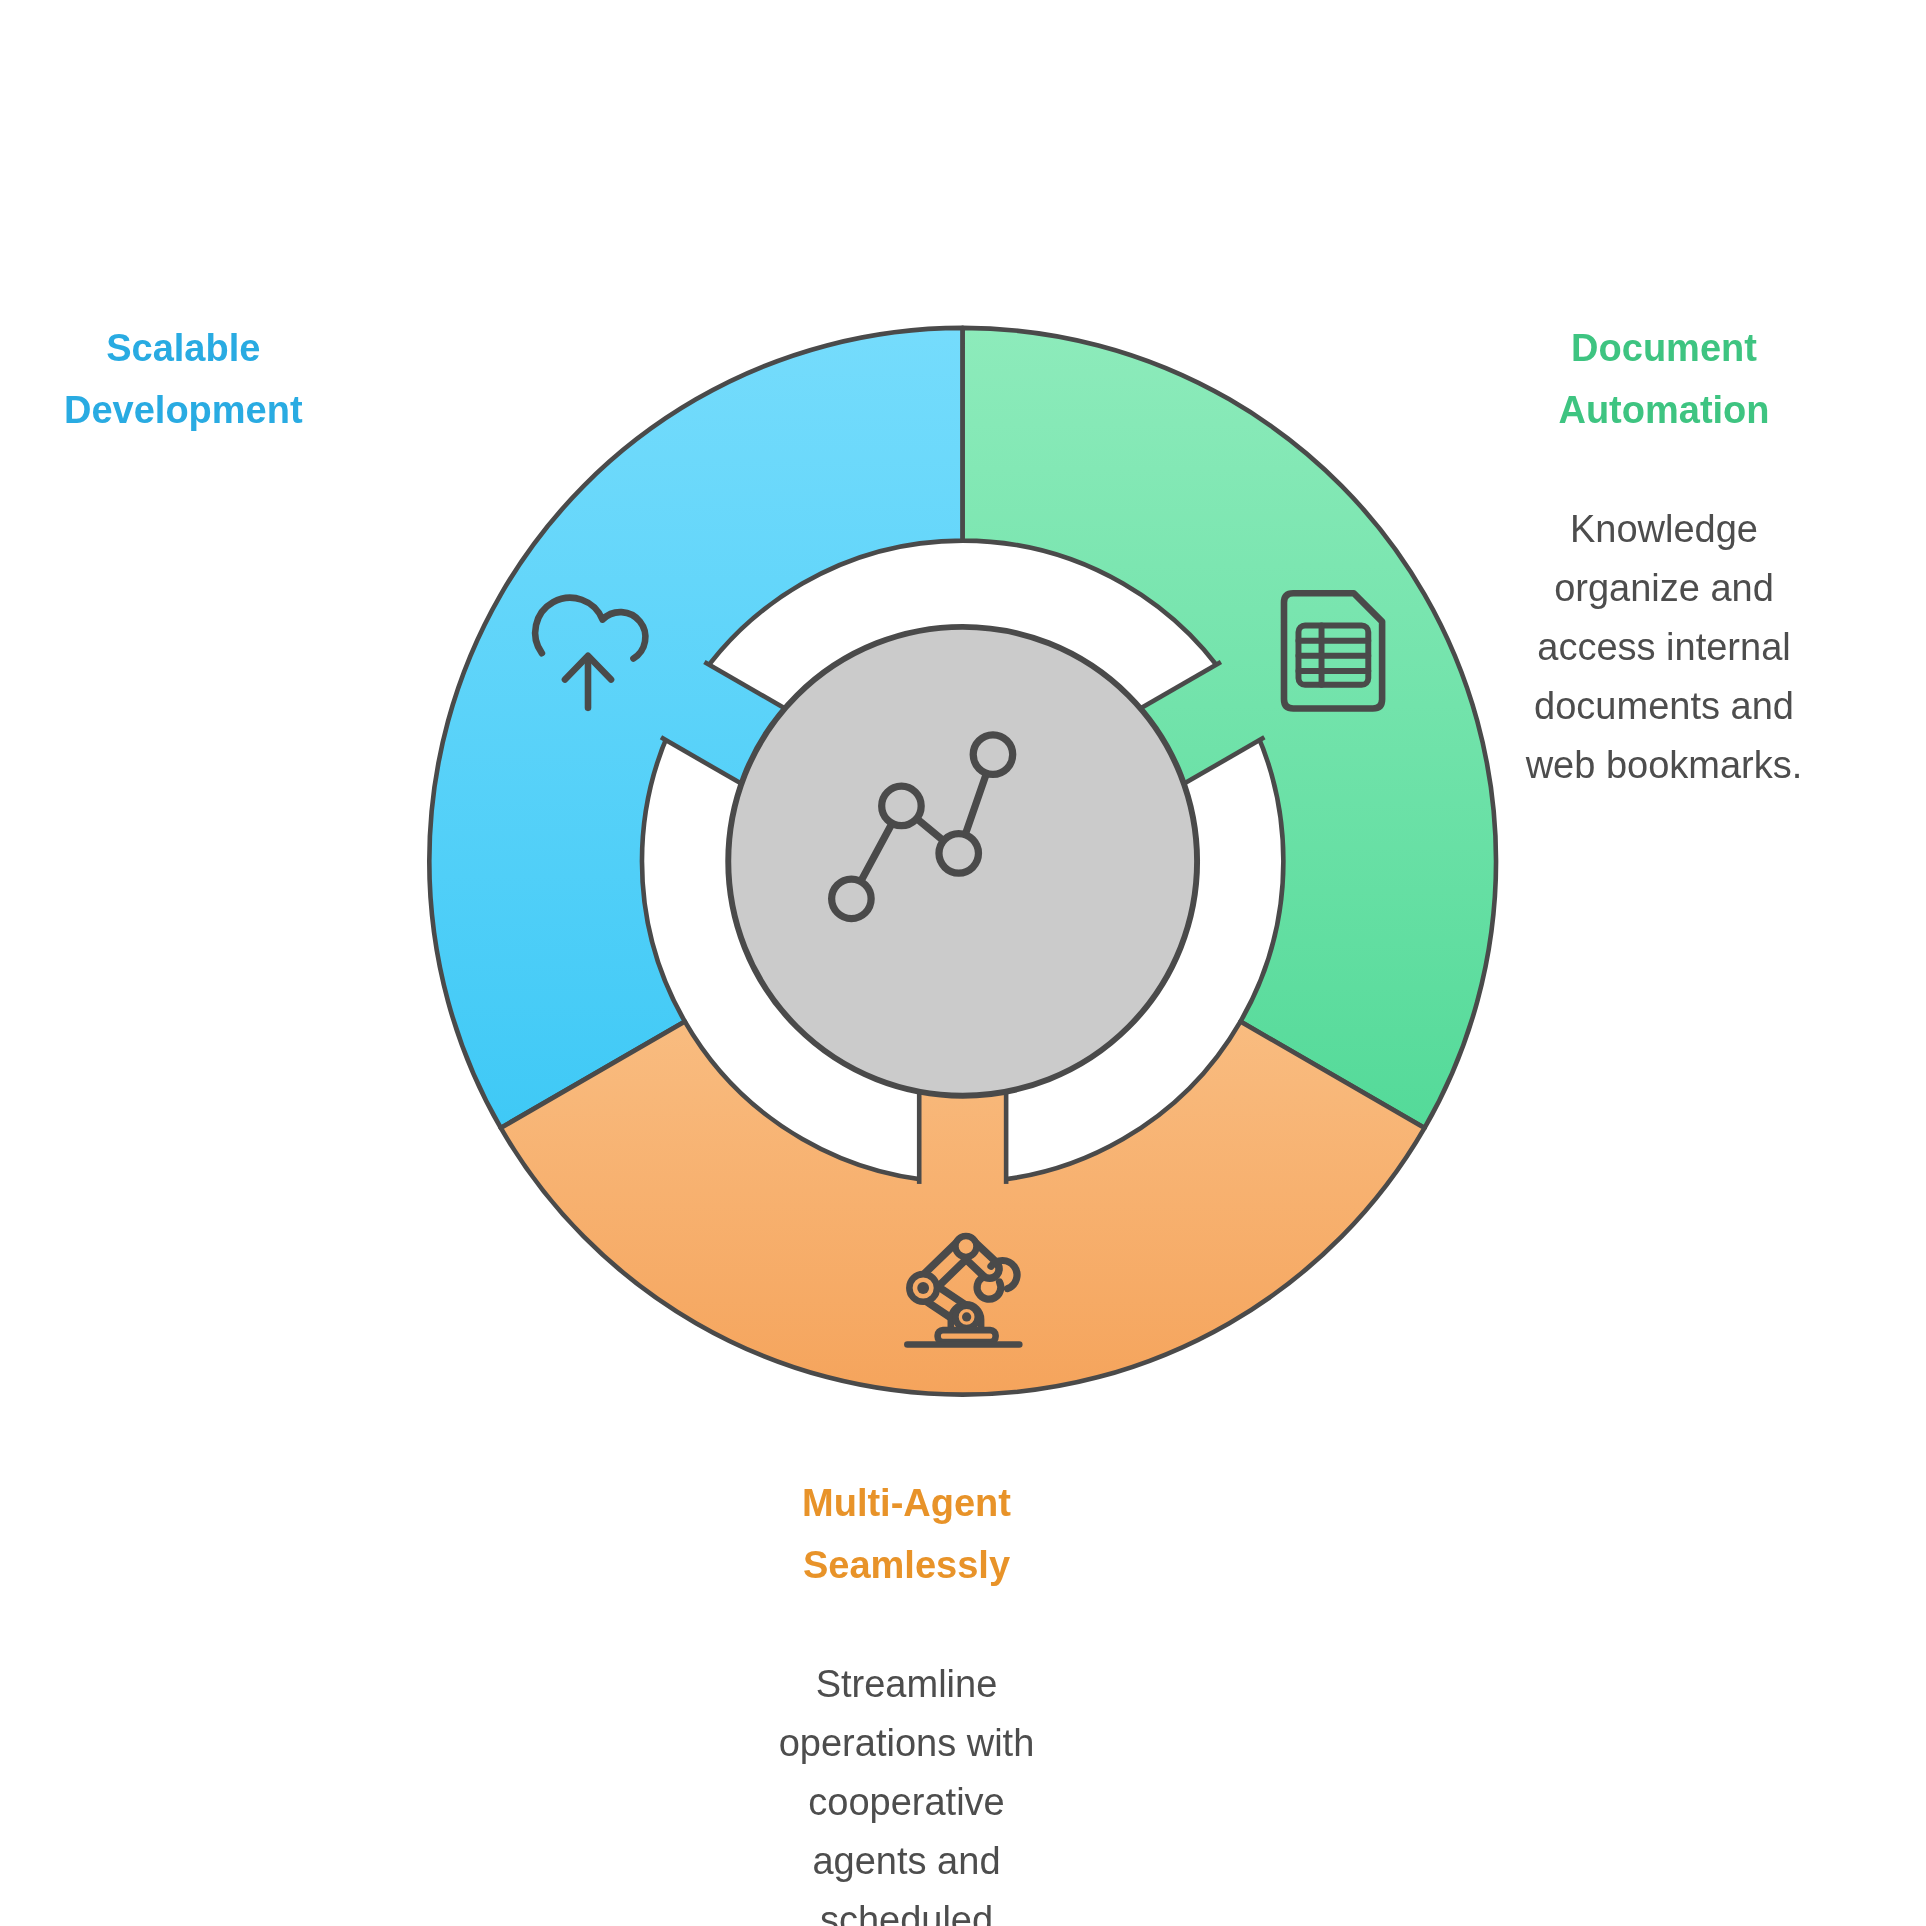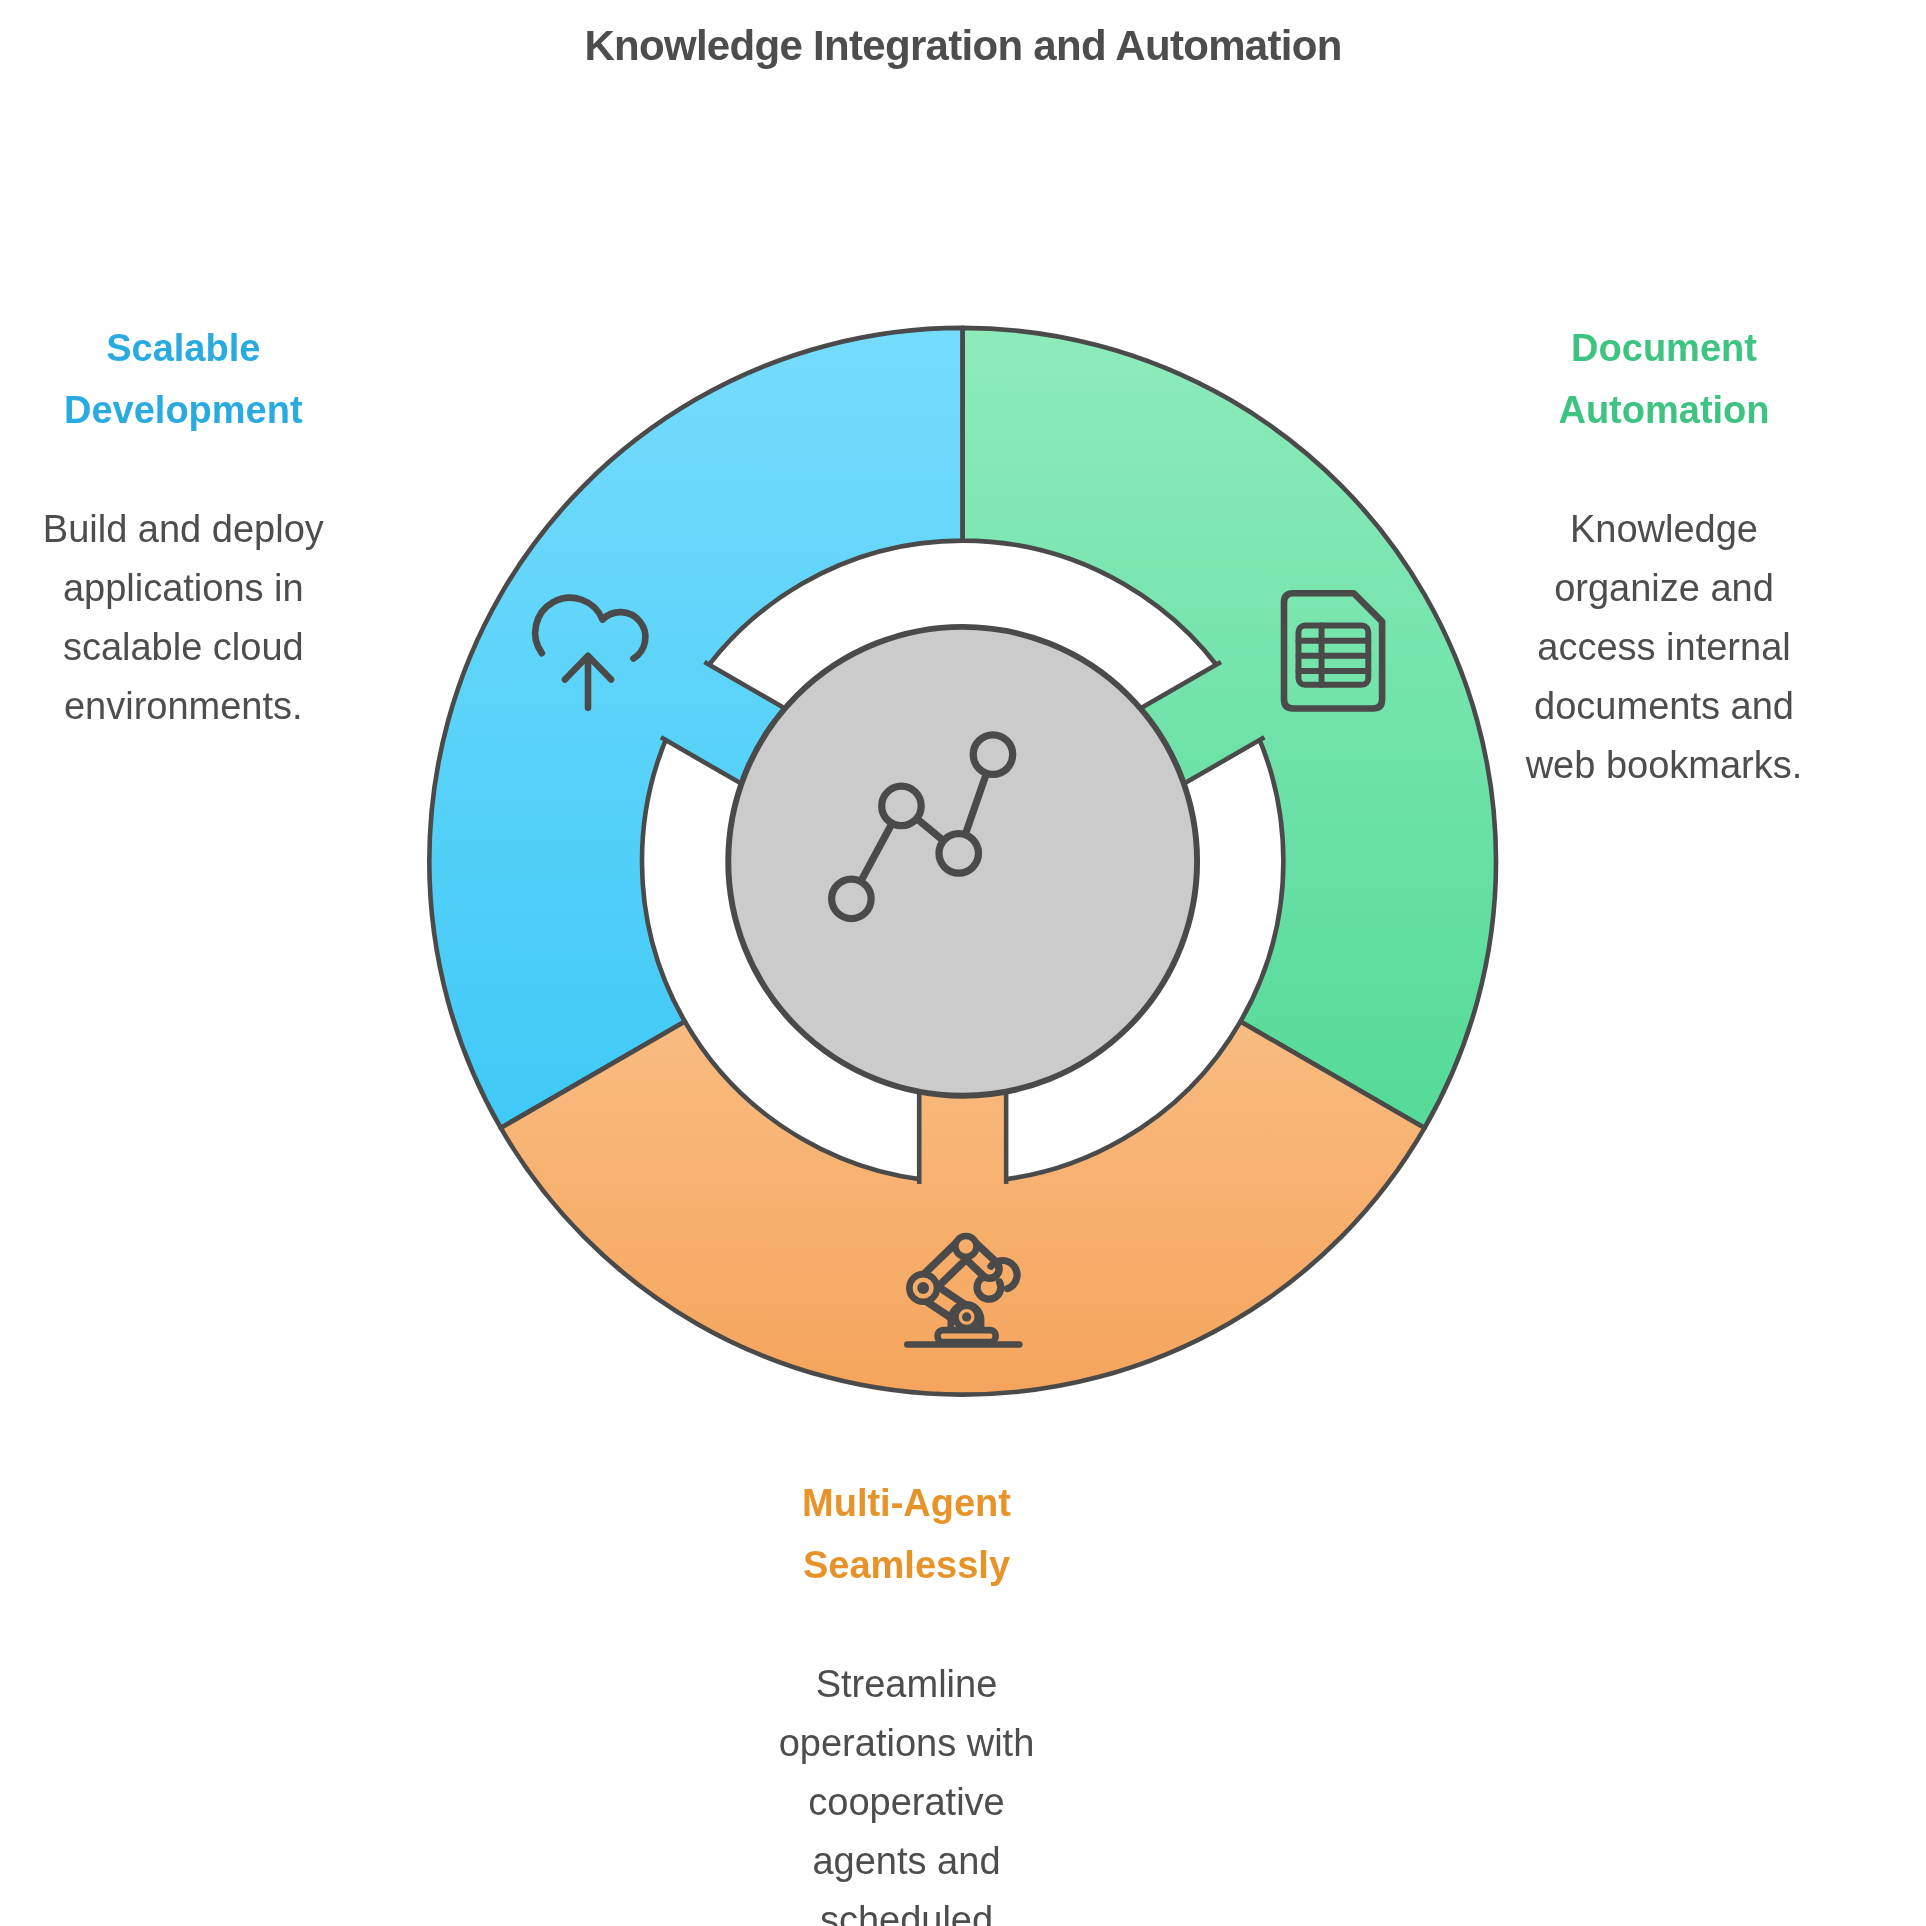--- a/index.html
+++ b/index.html
@@ -49,21 +49,20 @@
   #block-bottom { left: 722px; top: 1413px; width: 369px; }
   .c-blue   { color: #29ABE2; }
   .c-green  { color: #3EC481; }
   .c-orange { color: #E89329; }
 </style>
 </head>
 <body>
 
 <div id="canvas">
 
-  <h1 class="page-title">Knowledge Integration and Automation</h1>
 
   <svg id="diagram-svg" width="1926" height="1926" viewBox="0 0 2925 2925">
     <defs>
       <linearGradient id="gBlue" gradientUnits="userSpaceOnUse" x1="0" y1="498" x2="0" y2="1713">
         <stop offset="0" stop-color="#75DCFC"></stop>
         <stop offset="1" stop-color="#3FC9F6"></stop>
       </linearGradient>
       <linearGradient id="gGreen" gradientUnits="userSpaceOnUse" x1="0" y1="498" x2="0" y2="1713">
         <stop offset="0" stop-color="#8DEBBB"></stop>
         <stop offset="1" stop-color="#54DA99"></stop>
@@ -133,24 +132,20 @@
       <circle cx="1293" cy="1365" r="30" fill="#CBCBCB" stroke="#4A4A4A" stroke-width="11"></circle>
       <circle cx="1369" cy="1224" r="30" fill="#CBCBCB" stroke="#4A4A4A" stroke-width="11"></circle>
       <circle cx="1456" cy="1296" r="30" fill="#CBCBCB" stroke="#4A4A4A" stroke-width="11"></circle>
       <circle cx="1508" cy="1146" r="30" fill="#CBCBCB" stroke="#4A4A4A" stroke-width="11"></circle>
     </g>
   </svg>
 
   <div class="block" id="block-left">
     <h2 class="c-blue">Scalable
 Development</h2>
-    <p>Build and deploy
-applications in
-scalable cloud
-environments.</p>
   </div>
 
   <div class="block" id="block-right">
     <h2 class="c-green">Document
 Automation</h2>
     <p>Knowledge
 organize and
 access internal
 documents and
 web bookmarks.</p>

